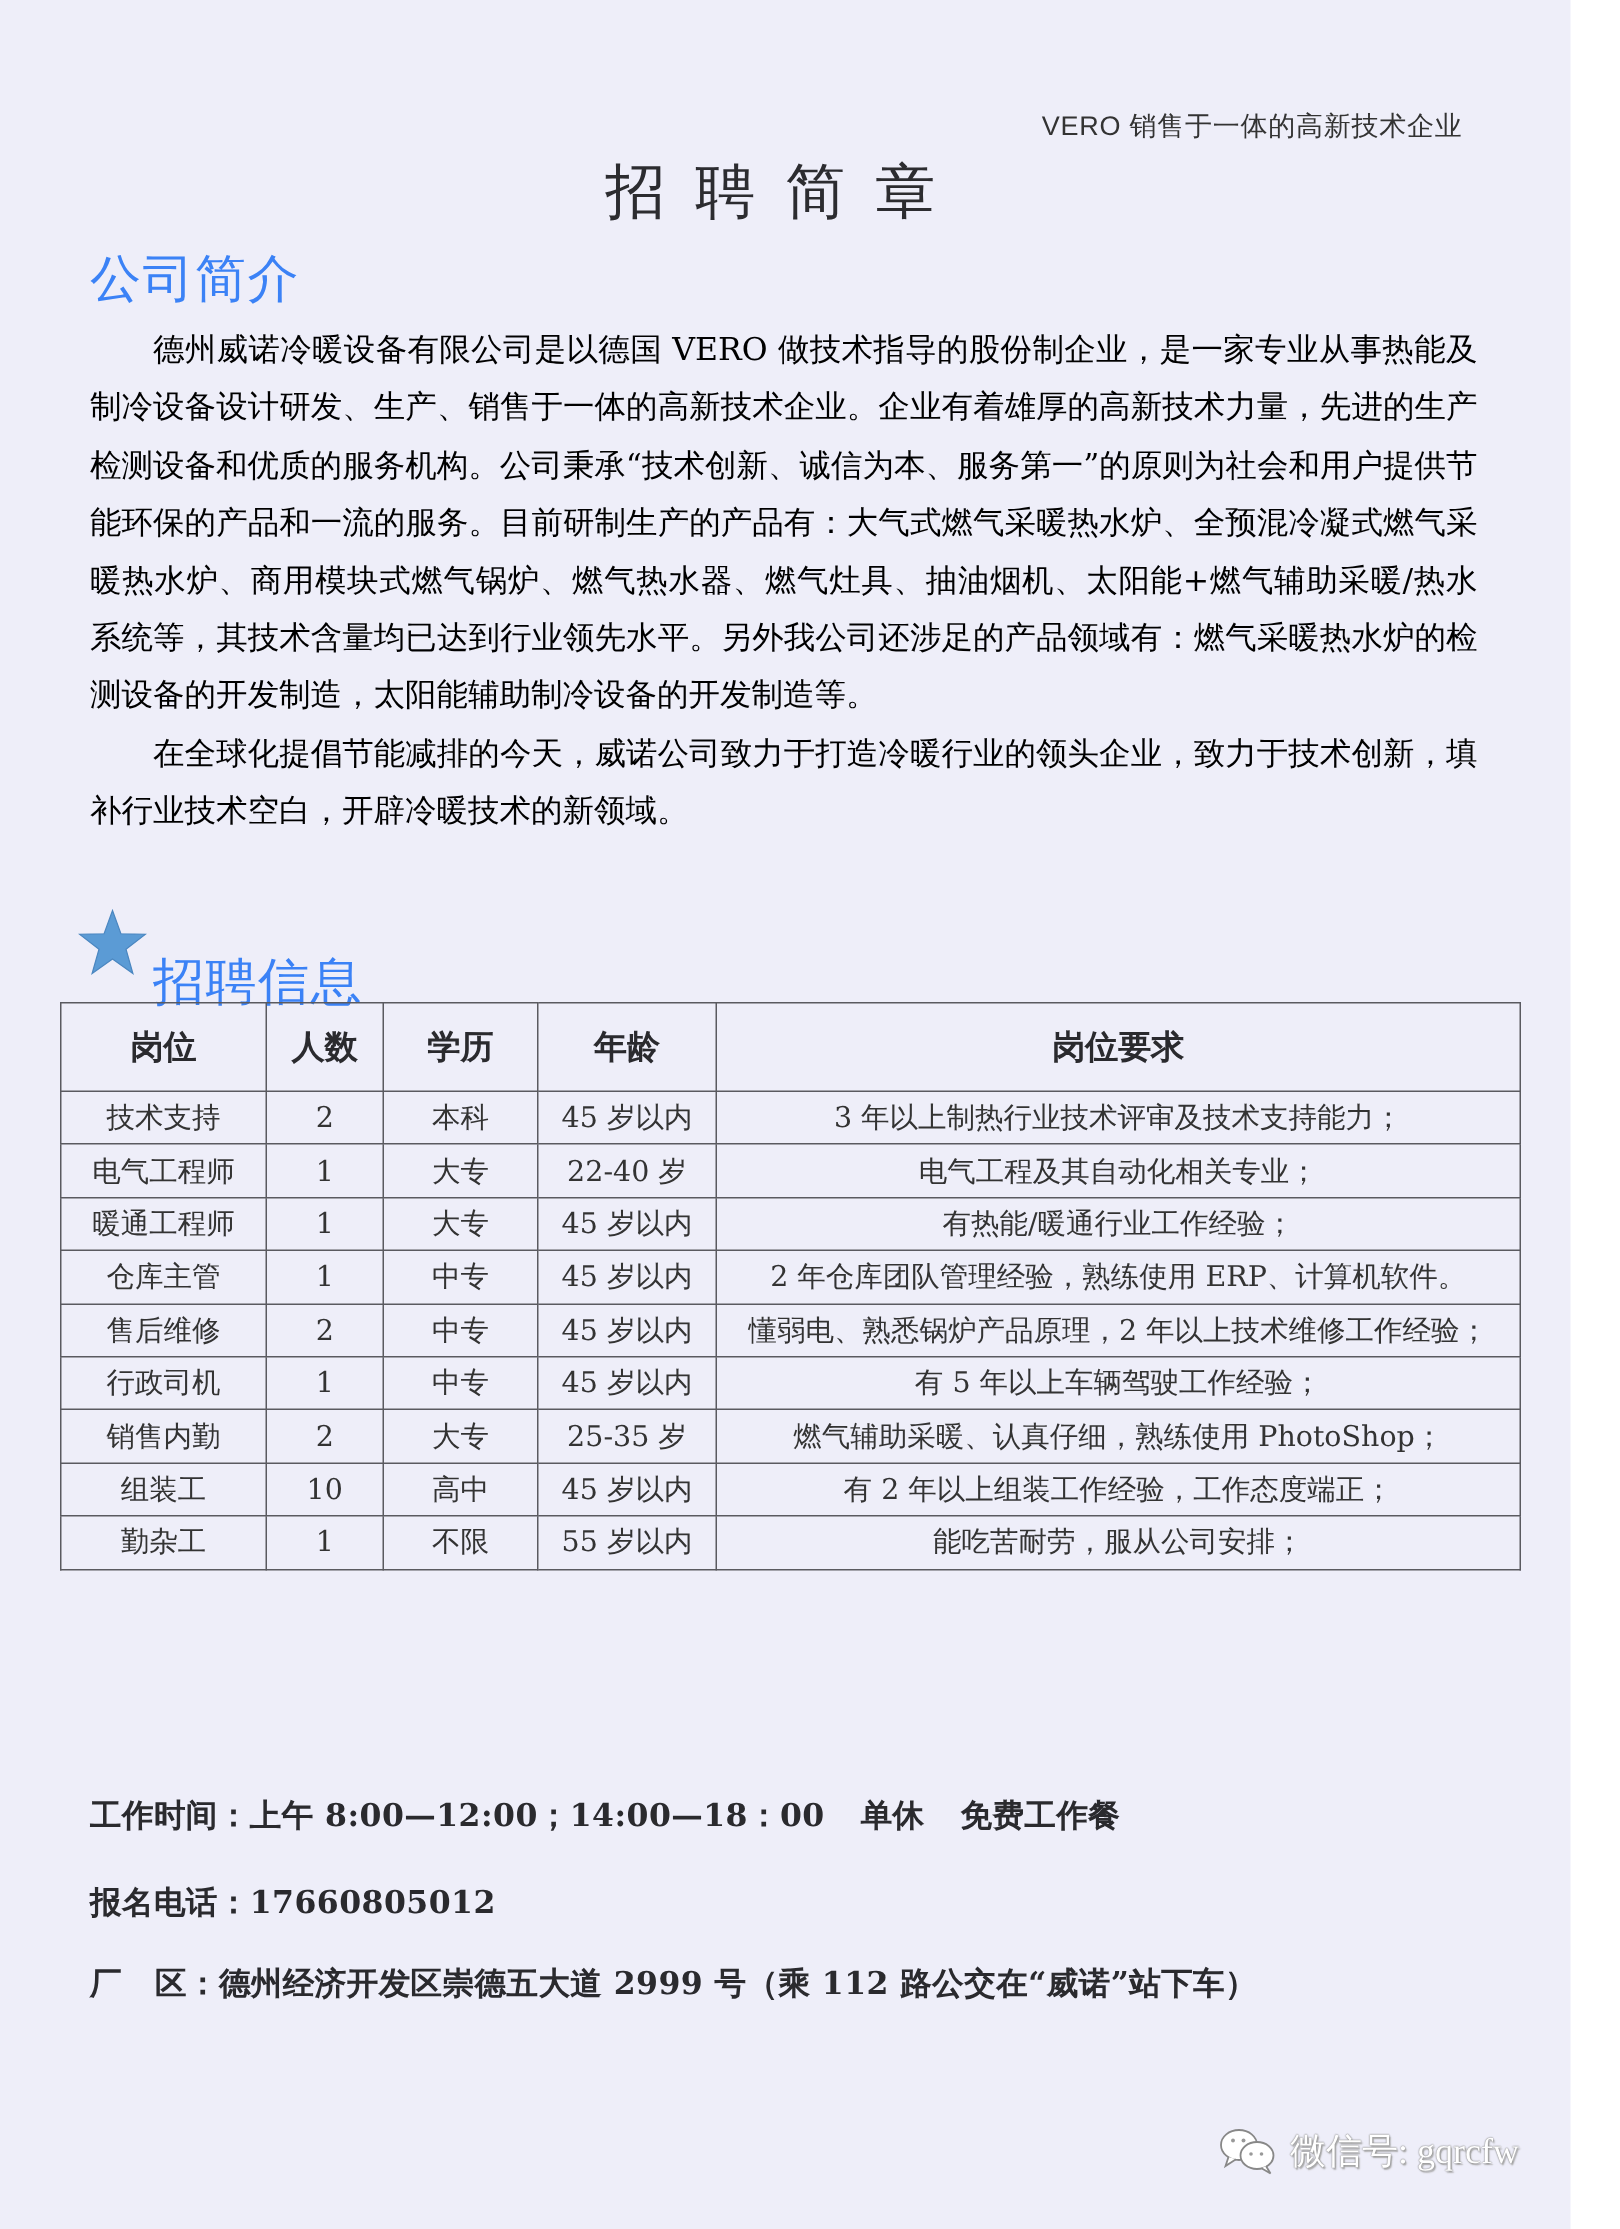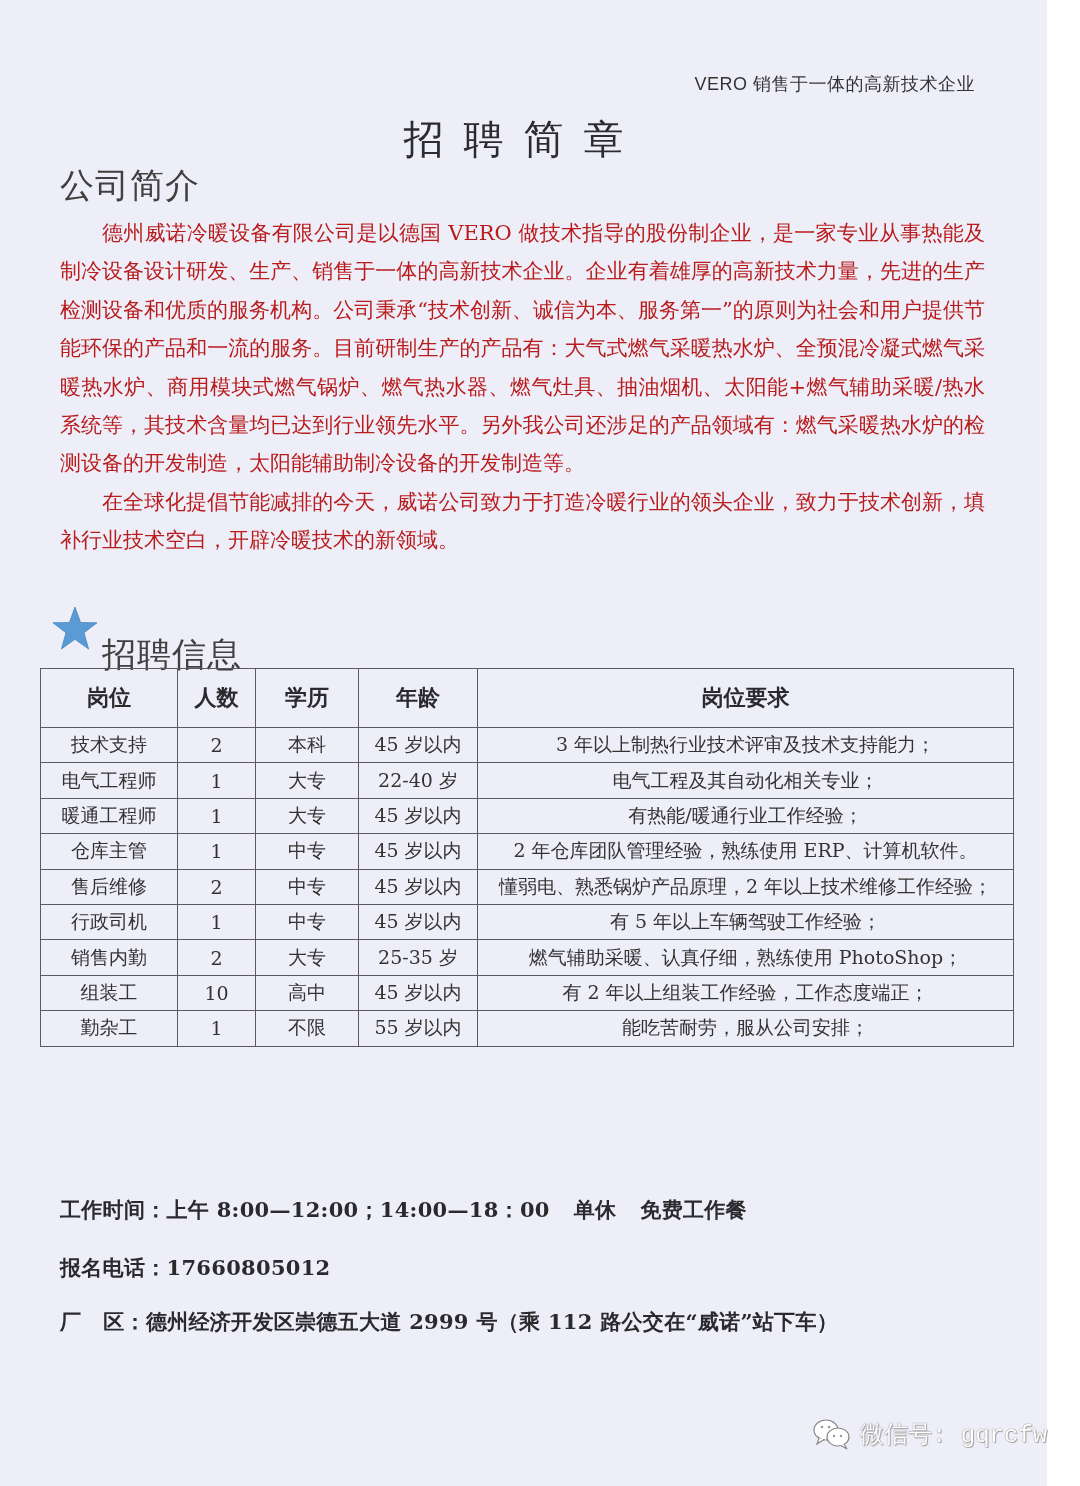--- a/index.html
+++ b/index.html
@@ -21,47 +21,47 @@
     .company-header {
       position: absolute;
       right: 105px; top: 72px;
       font-family: "Liberation Sans", "DejaVu Sans", sans-serif;
       font-size: 18px;
       color: #333;
       letter-spacing: 0.5px;
     }
     .doc-title {
       position: absolute;
-      left: 0; width: 1047px; top: 112px;
+      left: 0; width: 1047px; top: 100px;
       text-align: center;
       font-size: 40px;
       letter-spacing: 20px;
       color: #2c2c30;
     }
     .section-title {
       position: absolute;
       font-size: 34px;
-      color: #404040;
+      color: #3b82f6;
       letter-spacing: 1px;
     }
     .sec-intro { left: 60px; top: 163px; }
     .sec-recruit { left: 102px; top: 632px; }
     .star-icon {
       position: absolute;
       left: 52px; top: 606px;
       width: 46px; height: 44px;
     }
     .intro-text {
       position: absolute;
       left: 60px; top: 214px;
       width: 925px;
       font-size: 21px;
       line-height: 38.4px;
       text-align: justify;
-      color: #b91c1c;
+      color: #000000;
     }
     .intro-text p { margin: 0; text-indent: 2em; }
     table.jobs {
       position: absolute;
       left: 40px; top: 668px;
       width: 974px;
       border-collapse: collapse;
       font-size: 19px;
       color: #333;
     }
@@ -93,21 +93,21 @@
     }
     .fl-1 { top: 1164px; }
     .fl-2 { top: 1222px; }
     .fl-3 { top: 1276px; }
     .fl-3 .label-gap { display: inline-block; width: 22px; }
     .sp { display: inline-block; width: 24px; }
     .watermark {
       position: absolute;
       left: 812px; top: 1418px;
       display: flex; align-items: center; gap: 8px;
-      font-family: Liberation Mono, monospace;
+      font-family: Liberation Serif, serif;
       font-size: 24px;
       color: #ffffff;
       text-shadow: 0 0 1px #888, 0 0 1px #888, 1px 1px 1px #aaa;
     }
     .wechat-icon { width: 40px; height: 32px; }
   </style>
 </head>
 <body>
 
 <div class="paper"></div>

